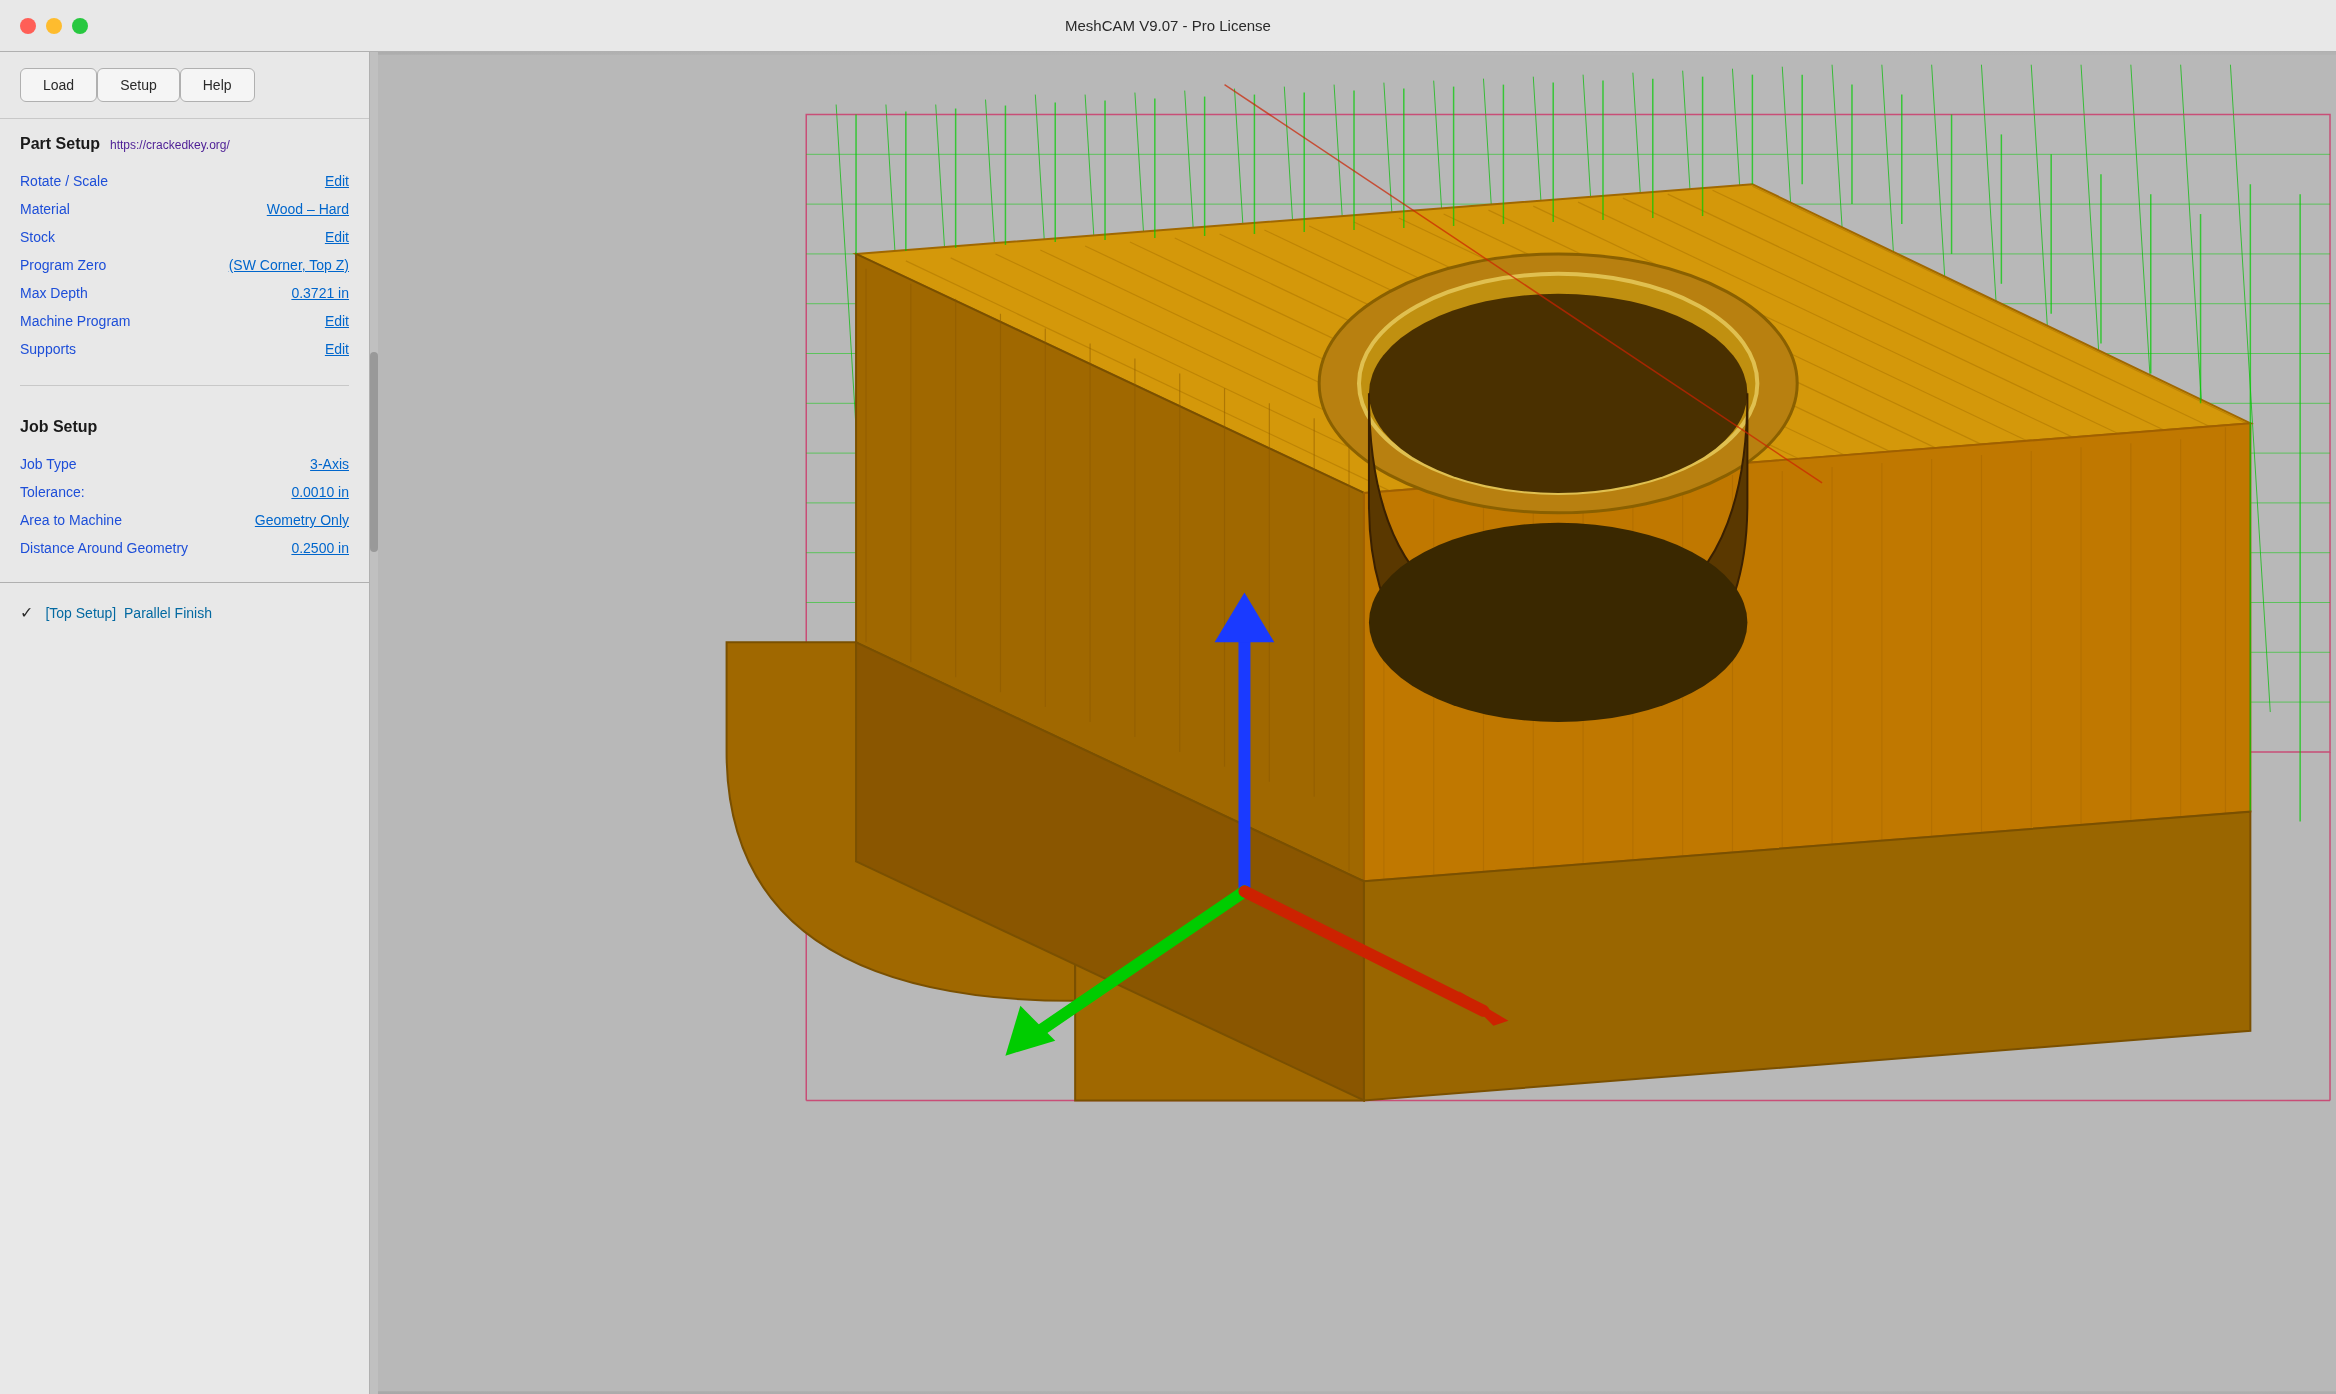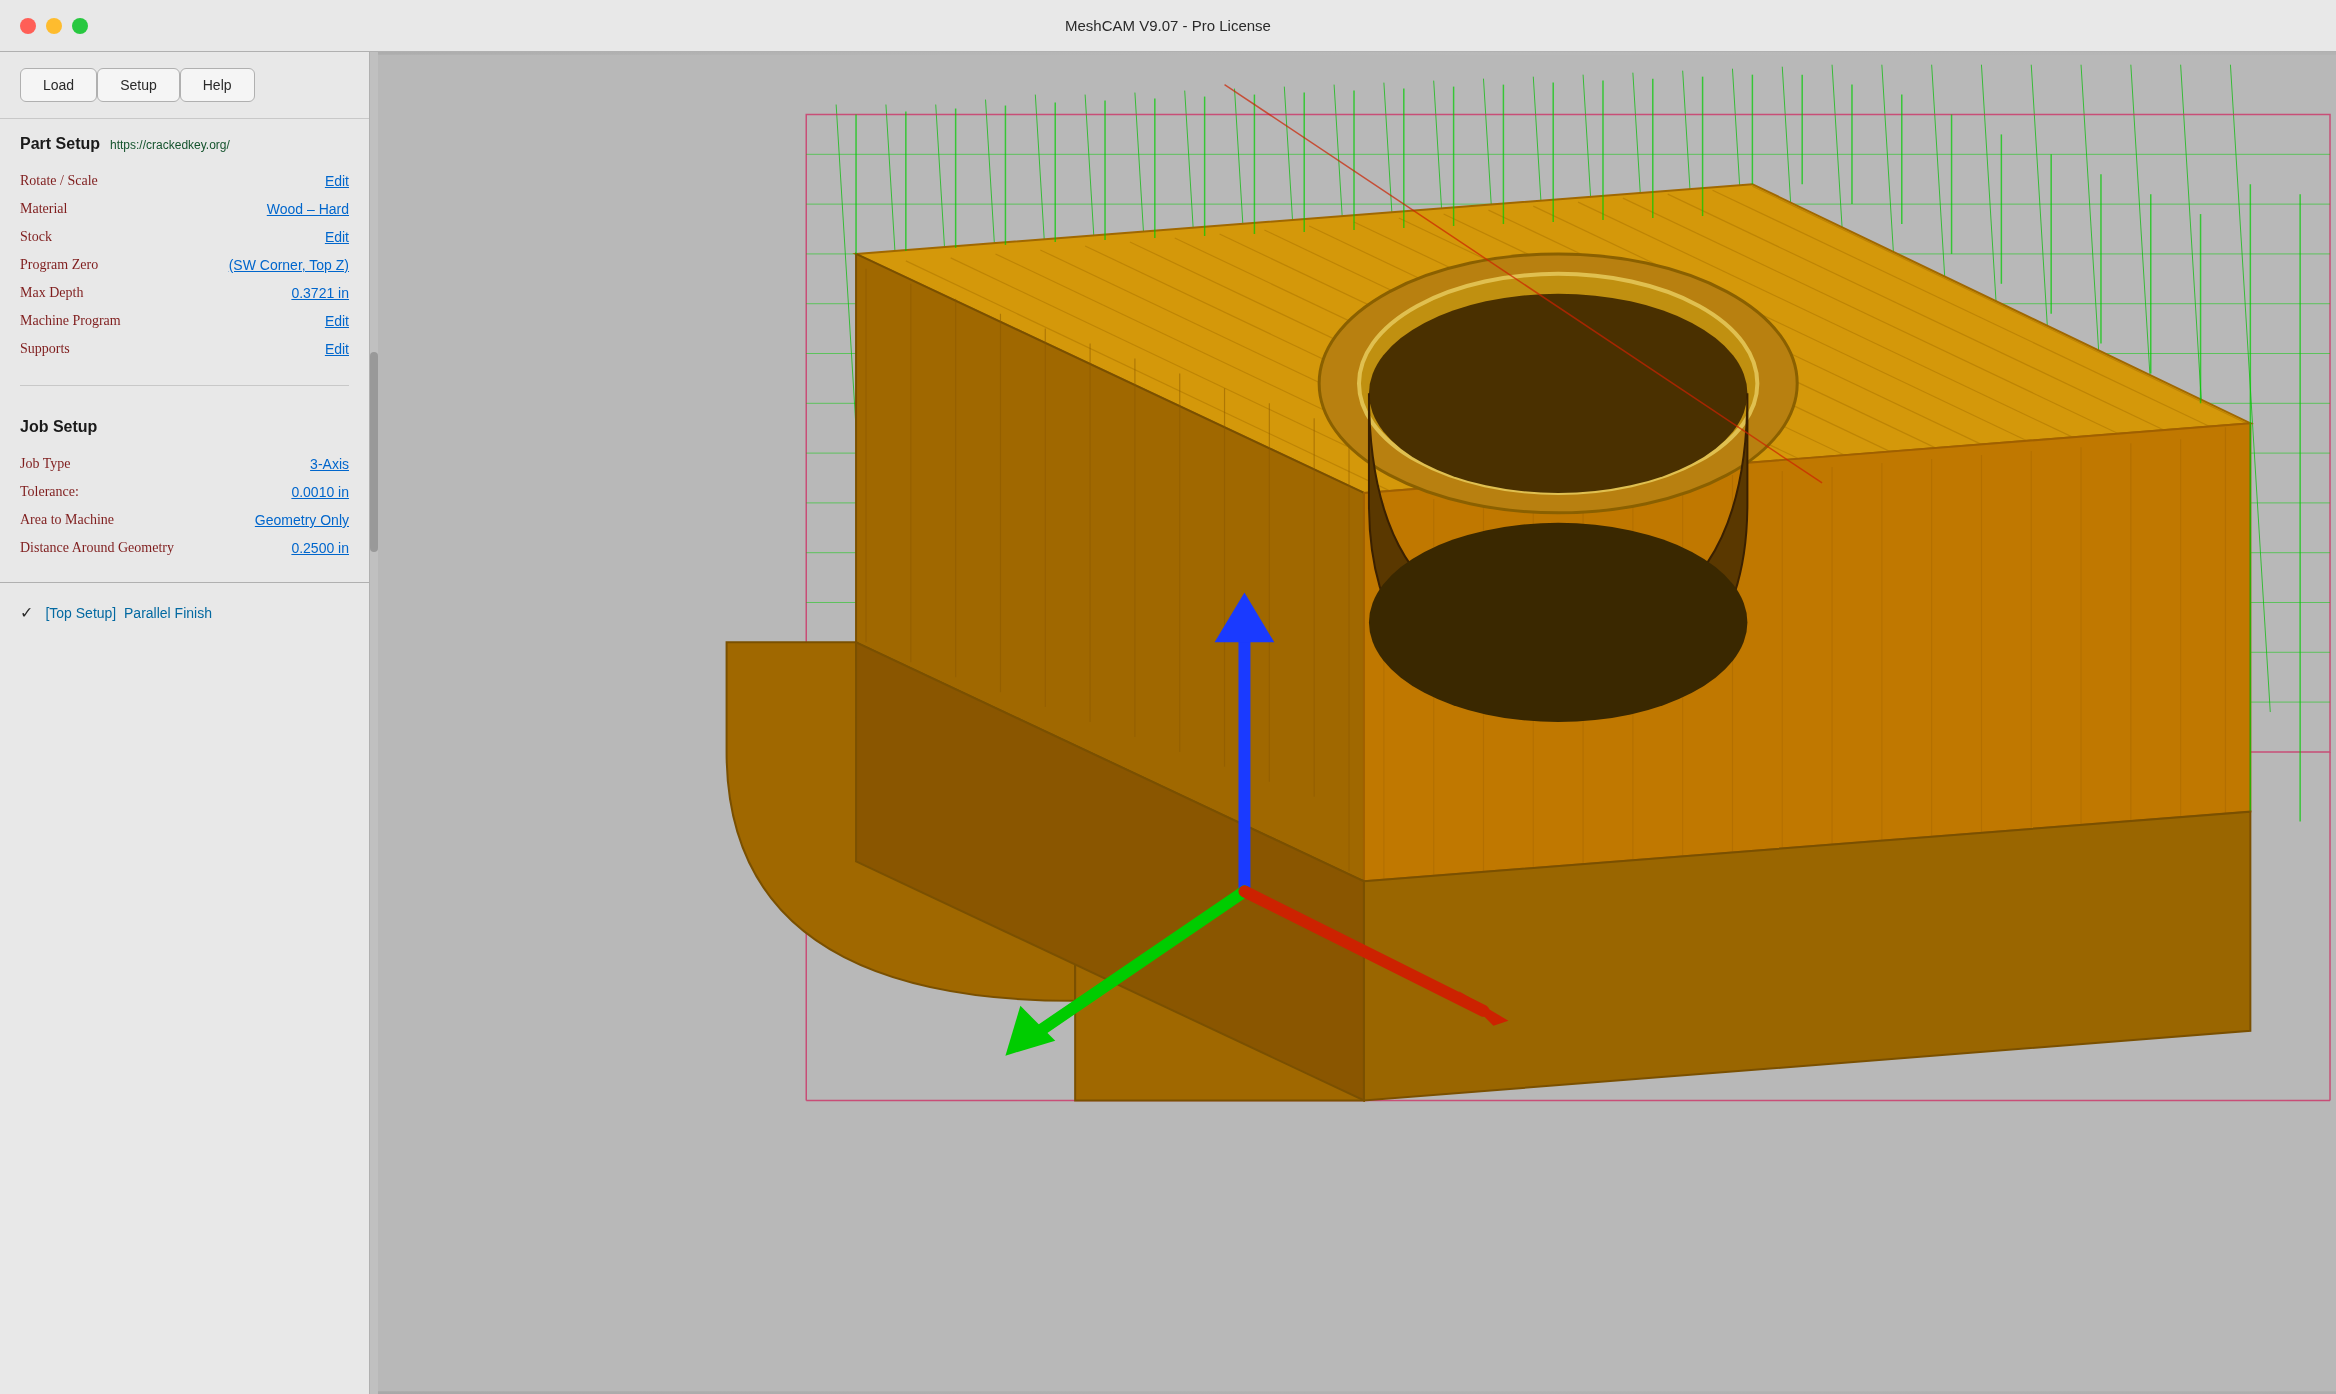--- a/index.html
+++ b/index.html
@@ -104,36 +104,35 @@
 
     .section-title {
       font-size: 16px;
       font-weight: 700;
       color: #1a1a1a;
       text-align: right;
     }
 
     .section-url {
       font-size: 12px;
-      color: #14532d;
+      color: #4c1d95;
       font-style: normal;
       text-align: center;
     }
 
     .prop-row {
       display: flex;
       justify-content: space-between;
       align-items: center;
       padding: 6px 0;
     }
 
     .prop-label {
       font-size: 14px;
-      color: #7f1d1d;
-      font-family: Liberation Serif, serif;
+      color: #1d4ed8;
     }
 
     .prop-value {
       font-size: 14px;
       color: #0066cc;
       text-decoration: underline;
       cursor: pointer;
     }
 
     .divider {

